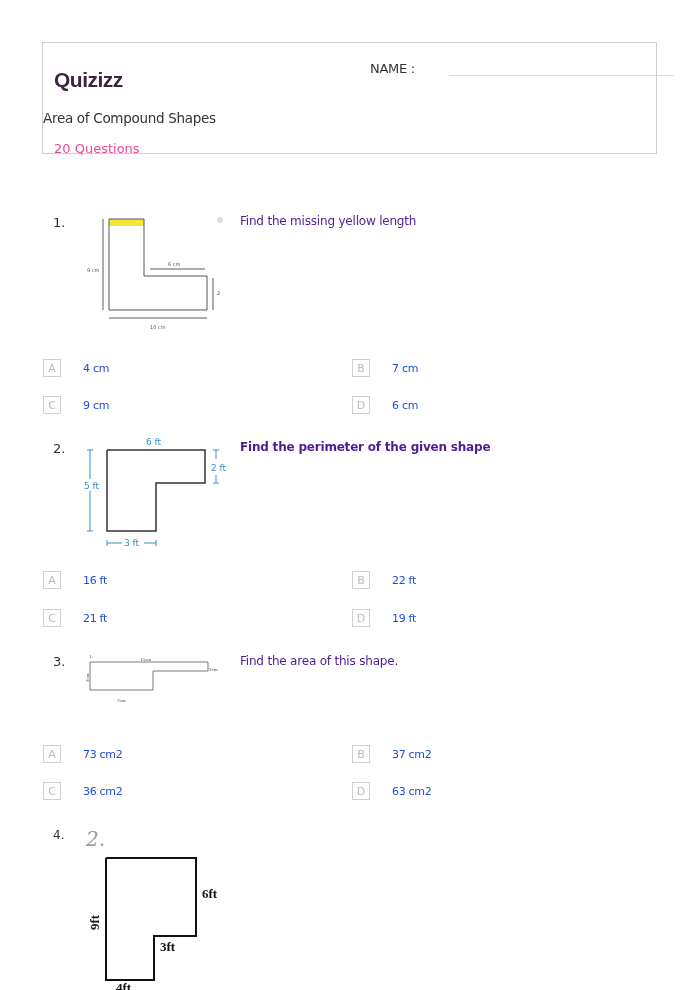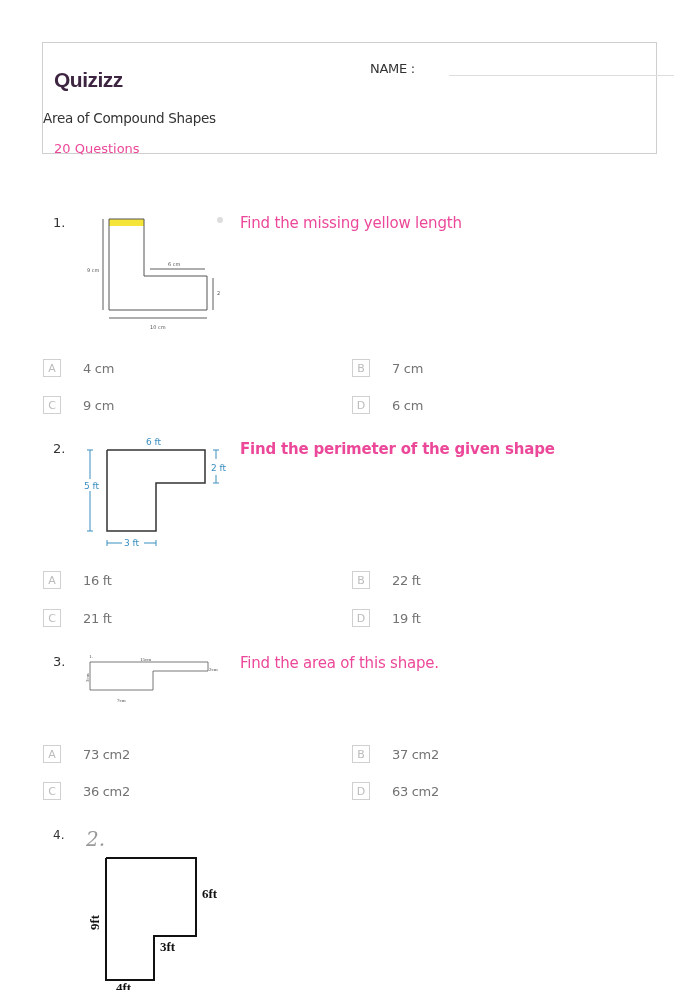--- a/index.html
+++ b/index.html
@@ -8,25 +8,25 @@
   .header { position: absolute; left: 42px; top: 42px; width: 615px; height: 112px;
             border: 1px solid #cfcfcf; box-sizing: border-box; }
   .logo { position: absolute; left: 11px; top: 9px; font-family: "Liberation Sans", sans-serif;
           font-weight: bold; font-size: 21px; color: #3d2440; letter-spacing: -0.5px; margin-top: 16px; }
   .title { position: absolute; left: 0; top: 67px; font-size: 13.5px; color: #333; letter-spacing: -0.3px; }
   .subtitle { position: absolute; left: 11px; top: 86px; font-size: 13px; color: #ec4899; margin-top: 12px; }
   .field { position: absolute; left: 327px; font-size: 13px; color: #333; display: flex; align-items: flex-end; gap: 28px; }
   .field .line { width: 225px; border-bottom: 1px solid #ddd; margin-left: 4px; height: 12px; }
   .field .lbl { width: 47px; letter-spacing: -0.3px; }
   .qnum { position: absolute; left: 53px; font-size: 13px; color: #333; }
-  .qtext { position: absolute; left: 240px; font-size: 15px; color: #ec4899; letter-spacing: -0.2px; }
+  .qtext { position: absolute; left: 240px; font-size: 12px; color: #4c1d95; letter-spacing: -0.2px; }
   .opt { position: absolute; display: flex; align-items: center; }
   .opt .letter { width: 18px; height: 18px; border: 1px solid #d0d0d0; box-sizing: border-box;
                  color: #bbb; font-size: 11px; display: flex; align-items: center; justify-content: center; }
-  .opt .val { margin-left: 22px; font-size: 13px; color: #737373; letter-spacing: -0.3px; }
+  .opt .val { margin-left: 22px; font-size: 11px; color: #1d4ed8; letter-spacing: -0.3px; }
   svg { position: absolute; }
   .dot { position: absolute; left: 217px; top: 217px; width: 6px; height: 6px; border-radius: 50%; background: #ddd; }
 </style>
 </head>
 <body>
 
 <div class="header">
   <div class="logo">Quizizz</div>
   <div class="title">Area of Compound Shapes</div>
   <div class="subtitle">20 Questions</div>

